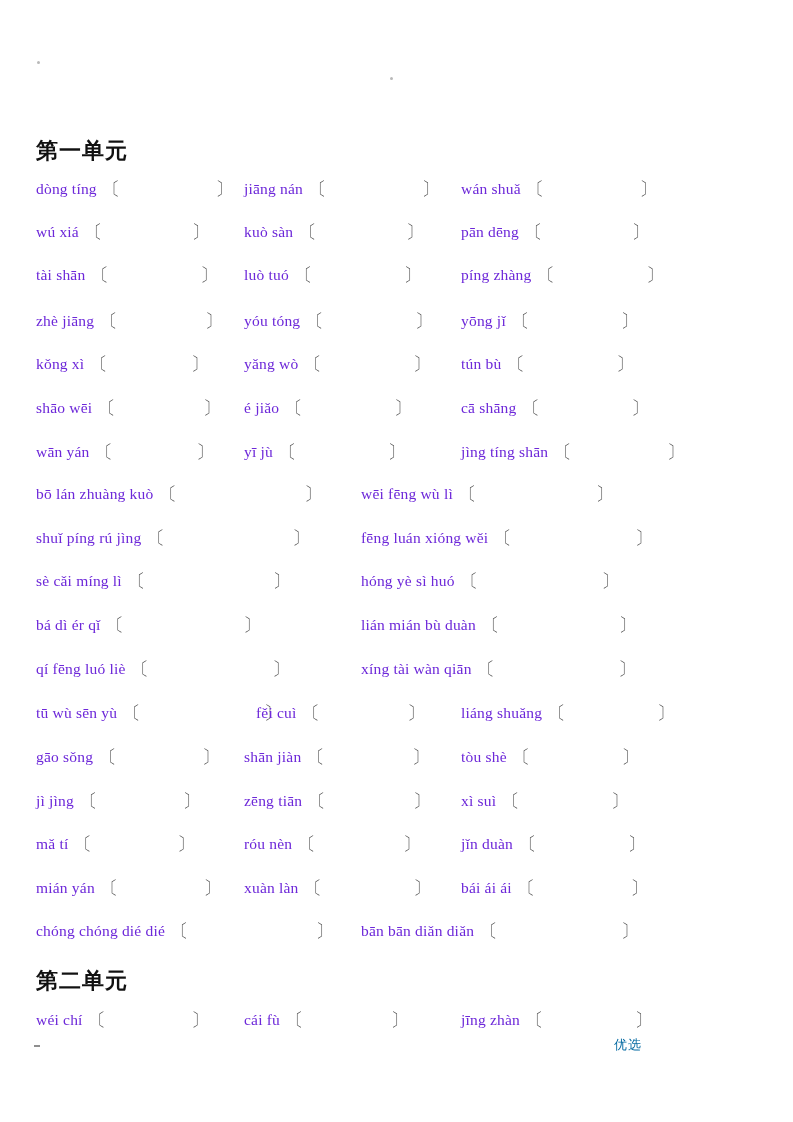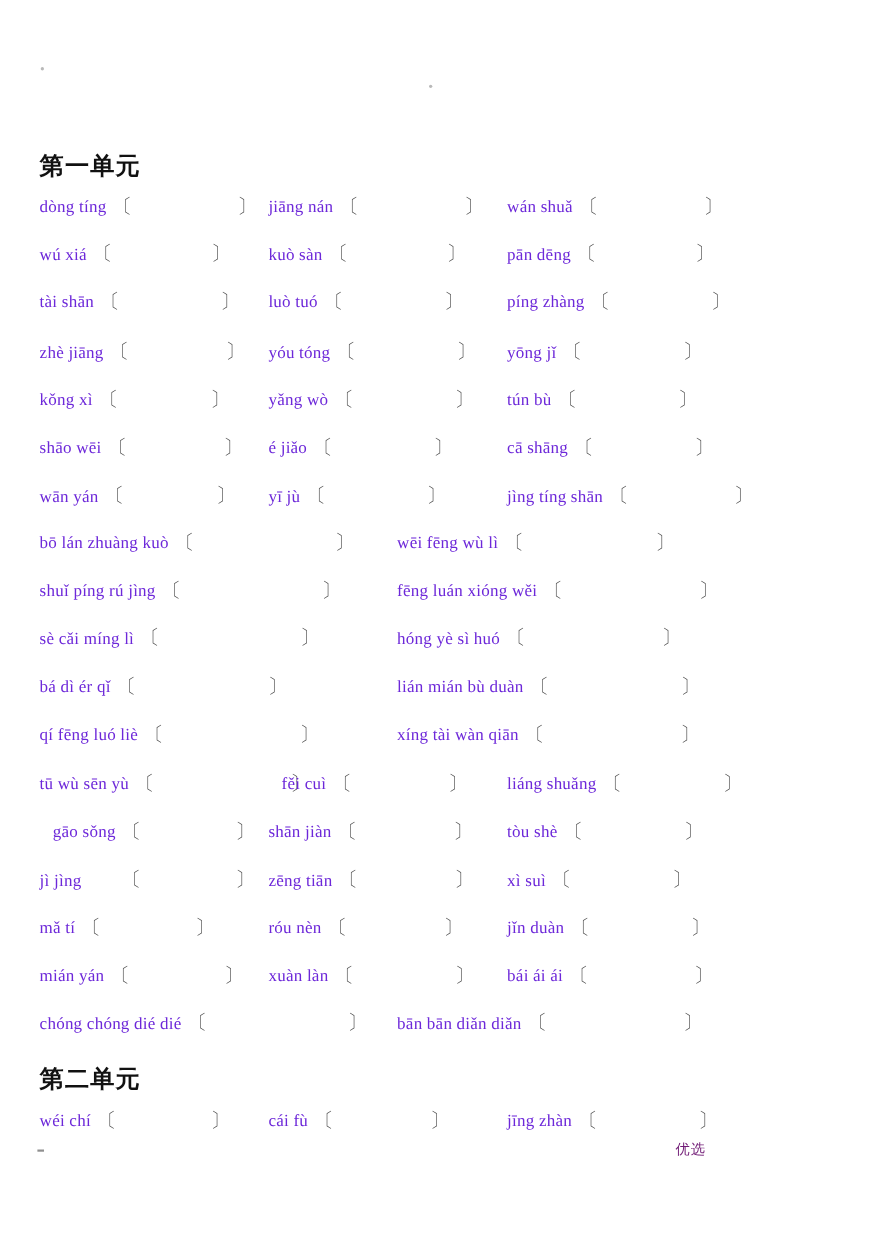--- a/index.html
+++ b/index.html
@@ -103,21 +103,21 @@
   .blank .gap {
     display: inline-block;
   }
 
   .footer-mark {
     position: absolute;
     top: 1036px;
     left: 614px;
     font-family: "DejaVu Sans", "Liberation Sans", sans-serif;
     font-size: 13px;
-    color: #701a75;
+    color: #0369a1;
     letter-spacing: 1px;
   }
 </style>
 </head>
 <body>
 
 <div class="page">
 
   <div class="speck speck-tl"></div>
   <div class="speck speck-tc"></div>
@@ -422,21 +422,21 @@
         <div class="item" style="left: 425px;">
           <span class="pinyin">liáng shuǎng</span>
           <span class="blank">
             <span class="br-l">〔</span>
             <span class="gap" style="width: 92px;"></span>
             <span class="br-r">〕</span>
           </span>
         </div>
       </div>
       <div class="row" style="top: 748px;">
-        <div class="item" style="left: 12px;">
+        <div class="item" style="left: 0px;">
           <span class="pinyin">gāo sǒng</span>
           <span class="blank">
             <span class="br-l">〔</span>
             <span class="gap" style="width: 86px;"></span>
             <span class="br-r">〕</span>
           </span>
         </div>
         <div class="item" style="left: 208px;">
           <span class="pinyin">shān jiàn</span>
           <span class="blank">
@@ -448,21 +448,21 @@
         <div class="item" style="left: 425px;">
           <span class="pinyin">tòu shè</span>
           <span class="blank">
             <span class="br-l">〔</span>
             <span class="gap" style="width: 92px;"></span>
             <span class="br-r">〕</span>
           </span>
         </div>
       </div>
       <div class="row" style="top: 792px;">
-        <div class="item" style="left: 0px; gap: 31px;">
+        <div class="item" style="left: 0px;">
           <span class="pinyin">jì jìng</span>
           <span class="blank">
             <span class="br-l">〔</span>
             <span class="gap" style="width: 86px;"></span>
             <span class="br-r">〕</span>
           </span>
         </div>
         <div class="item" style="left: 208px;">
           <span class="pinyin">zēng tiān</span>
           <span class="blank">

